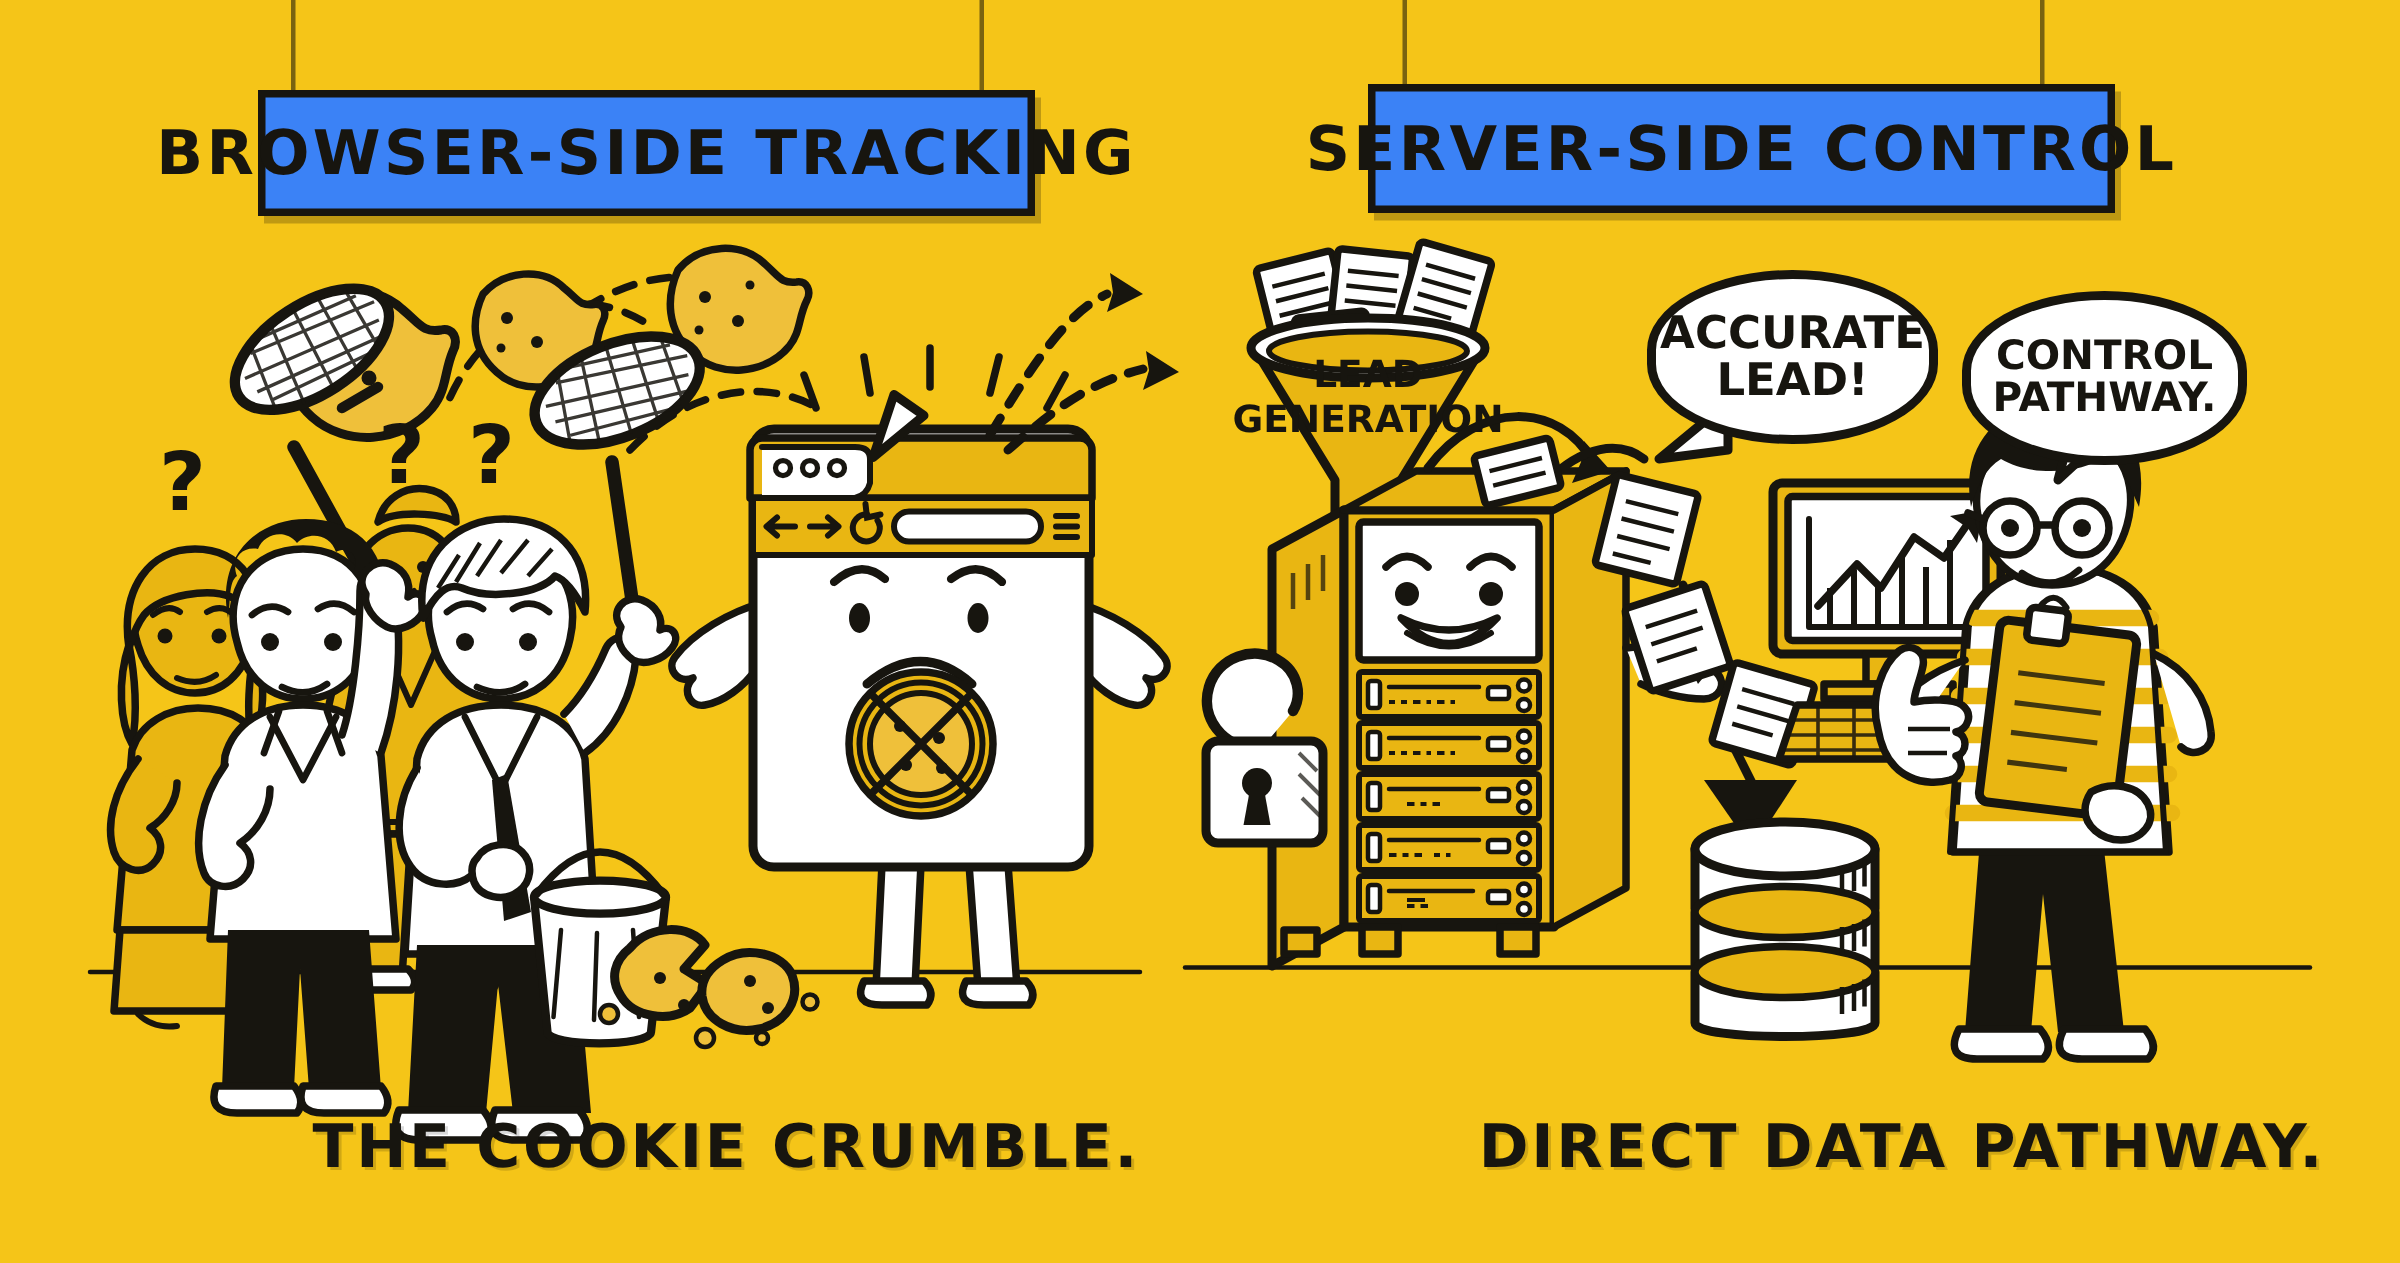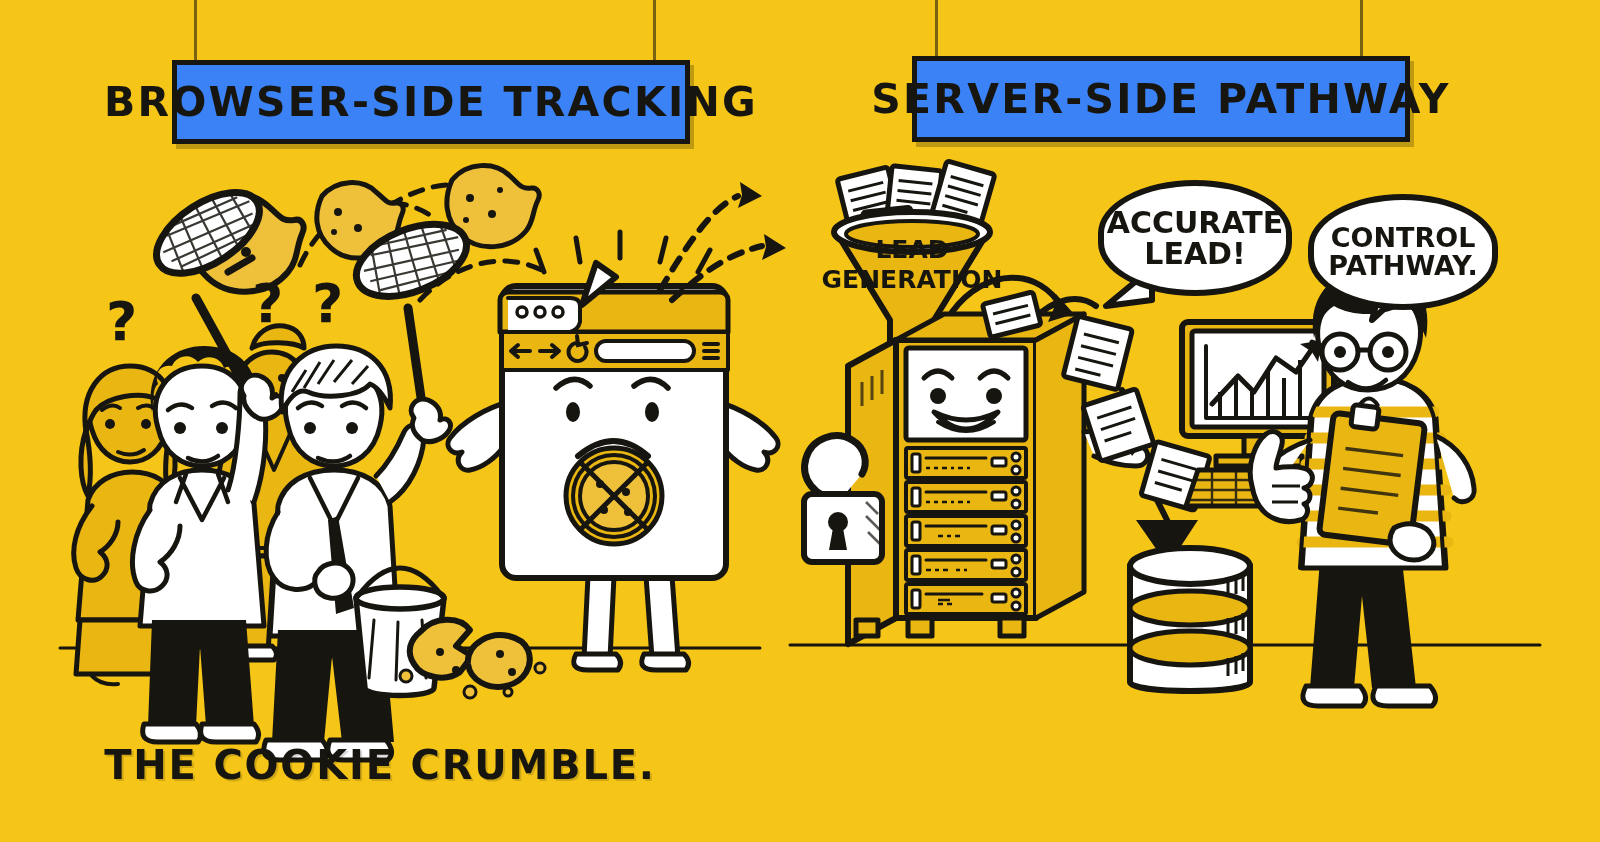--- a/index.html
+++ b/index.html
@@ -19,21 +19,21 @@
     box-shadow:4px 5px 0 rgba(0,0,0,.22);
   }
   .banner span{
     font-family:"DejaVu Sans","Liberation Sans",sans-serif;
     font-weight:700;color:#17150f;letter-spacing:.055em;
     font-size:41px;white-space:nowrap;
   }
 
   
   .caption{
-    position:absolute;text-align:center;color:#17150f;
+    position:absolute;text-align:right;color:#17150f;
     font-weight:700;font-size:40px;letter-spacing:.045em;white-space:nowrap;
     text-shadow:2px 2px 0 rgba(0,0,0,.15);
   }
 
   
   .bubble{
     position:absolute;background:#fff;border:6px solid #17150f;
     border-radius:50% / 46%;
     display:flex;flex-direction:column;align-items:center;justify-content:center;
     text-align:center;color:#17150f;font-weight:700;line-height:1.05;
@@ -577,35 +577,36 @@
 
   <div class="hang-string" style="left:194px;top:0;height:62px;"></div>
   <div class="hang-string" style="left:653px;top:0;height:62px;"></div>
   <div class="banner" style="left:172px;top:60px;width:508px;height:74px;">
     <span>BROWSER-SIDE TRACKING</span>
   </div>
 
   <div class="hang-string" style="left:935px;top:0;height:58px;"></div>
   <div class="hang-string" style="left:1360px;top:0;height:58px;"></div>
   <div class="banner" style="left:912px;top:56px;width:488px;height:76px;">
-    <span>SERVER-SIDE PATHWAY</span>
+    <span>SERVER-SIDE CONTROL</span>
   </div>
 
   <svg class="art" viewBox="0 0 1600 842" style="z-index:24;">
     <path class="fw" stroke-width="6" d="M596 263 l-14 42 l34 -28 z"></path>
     <path class="fw" stroke-width="6" d="M1152 268 l-46 38 l46 -6 z"></path>
     <path class="fw" stroke-width="6" d="M1382 282 l-10 38 l26 -24 z"></path>
   </svg>
 
 
   <div class="bubble" style="left:1098px;top:180px;width:182px;height:104px;font-size:30px;">
     <span class="ln">ACCURATE</span>
     <span class="ln">LEAD!</span>
   </div>
 
   <div class="bubble" style="left:1308px;top:194px;width:178px;height:104px;font-size:27px;">
     <span class="ln">CONTROL</span>
     <span class="ln">PATHWAY.</span>
   </div>
 
   <div class="caption" style="left:0;top:742px;width:760px;">THE COOKIE CRUMBLE.</div>
+  <div class="caption" style="left:790px;top:742px;width:760px;">DIRECT DATA PATHWAY.</div>
 
 </div>
 
 </body></html>

